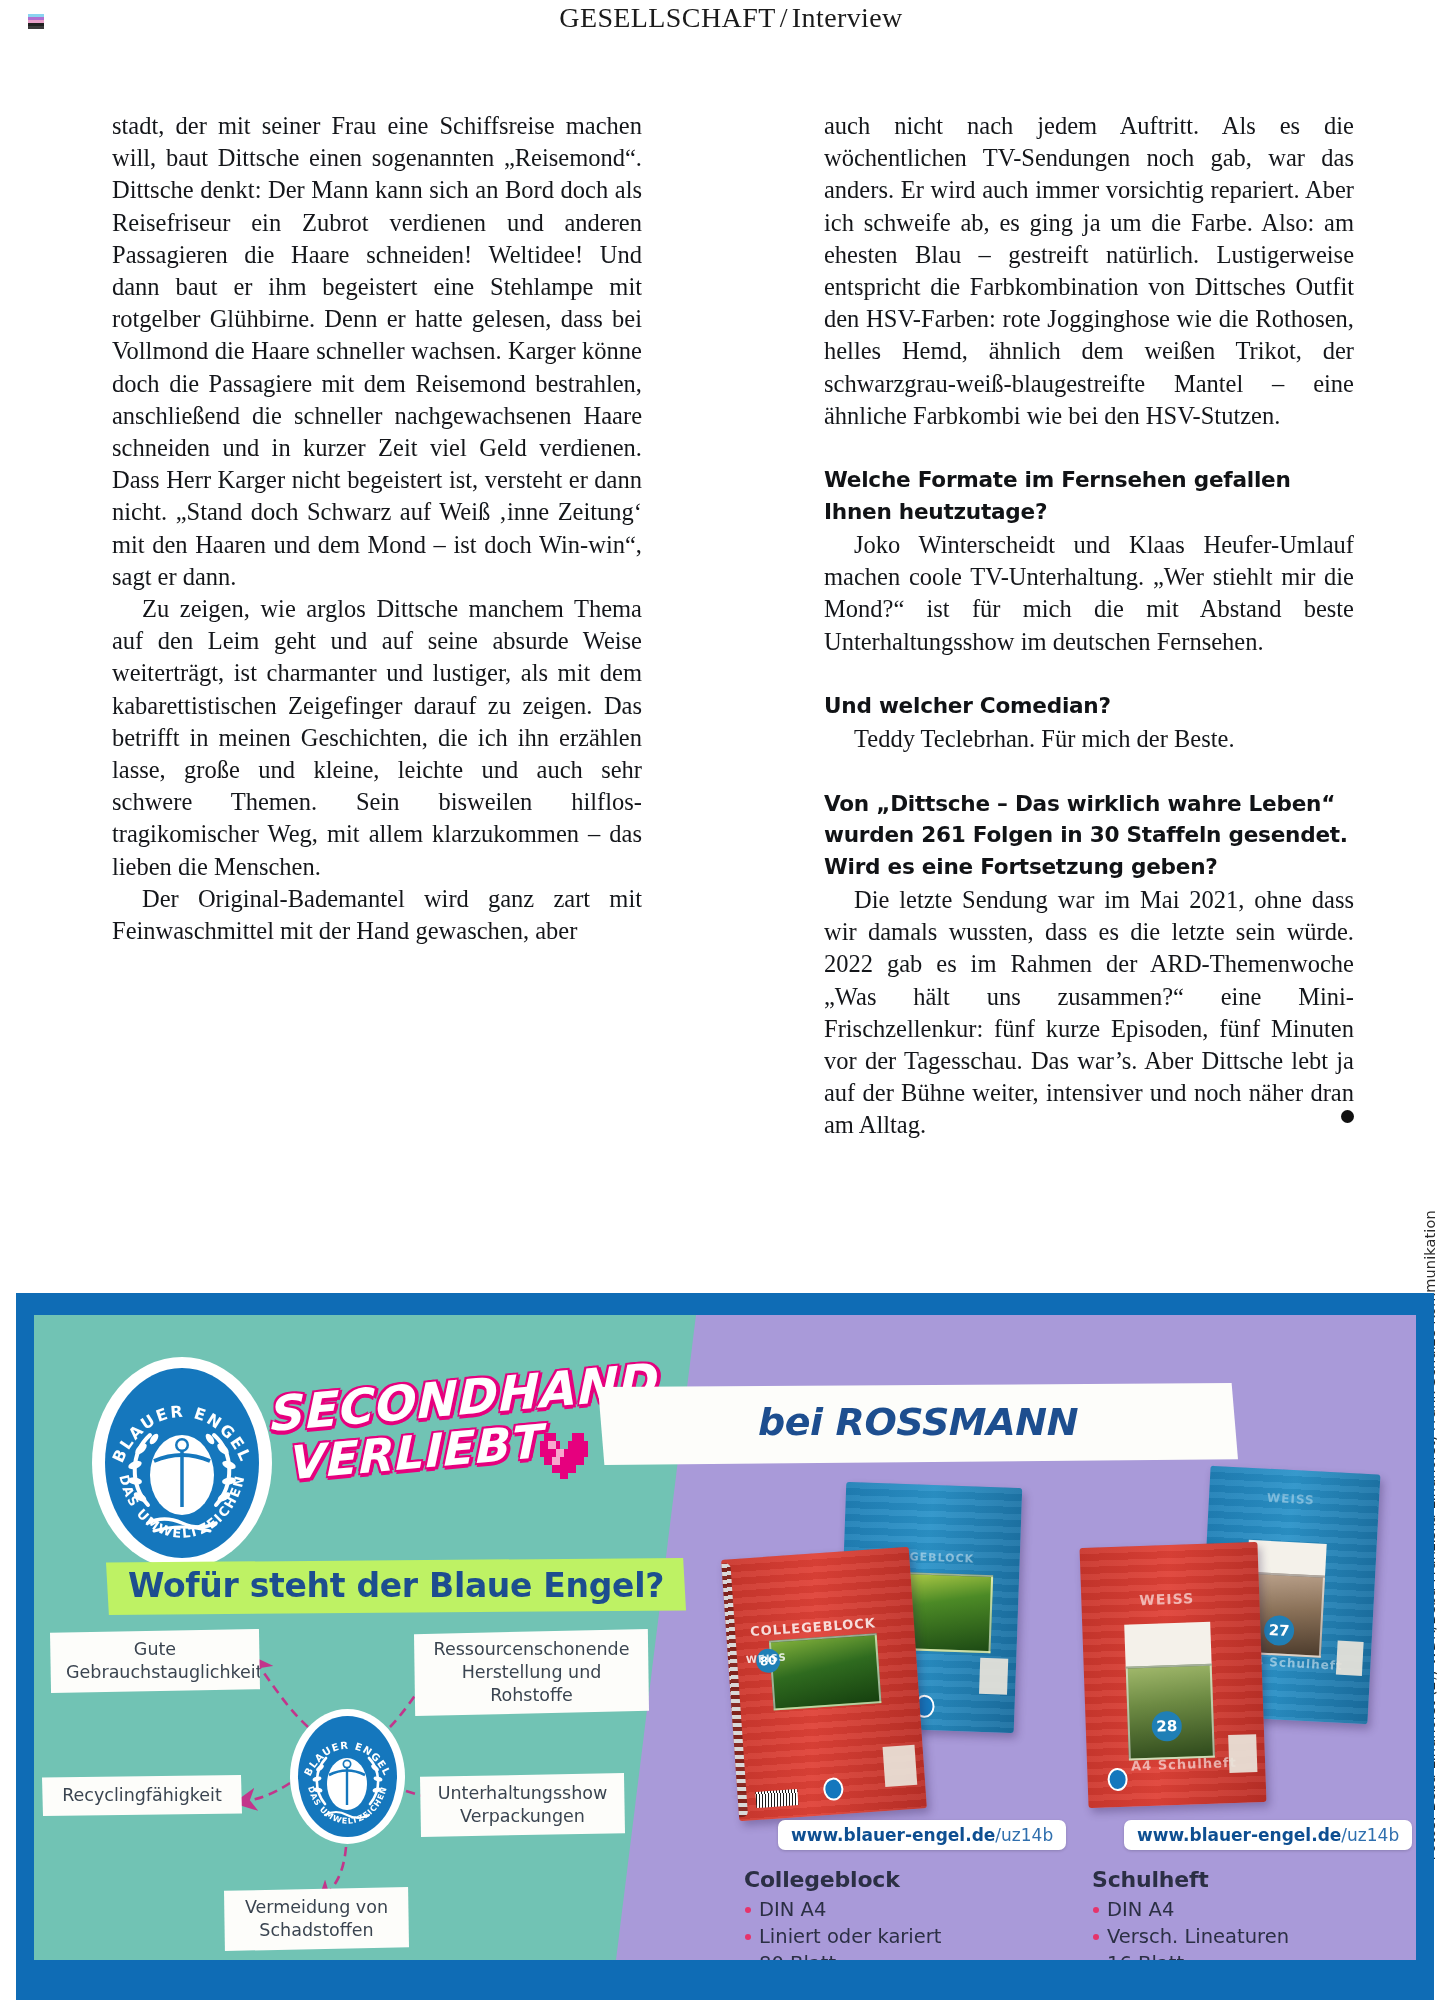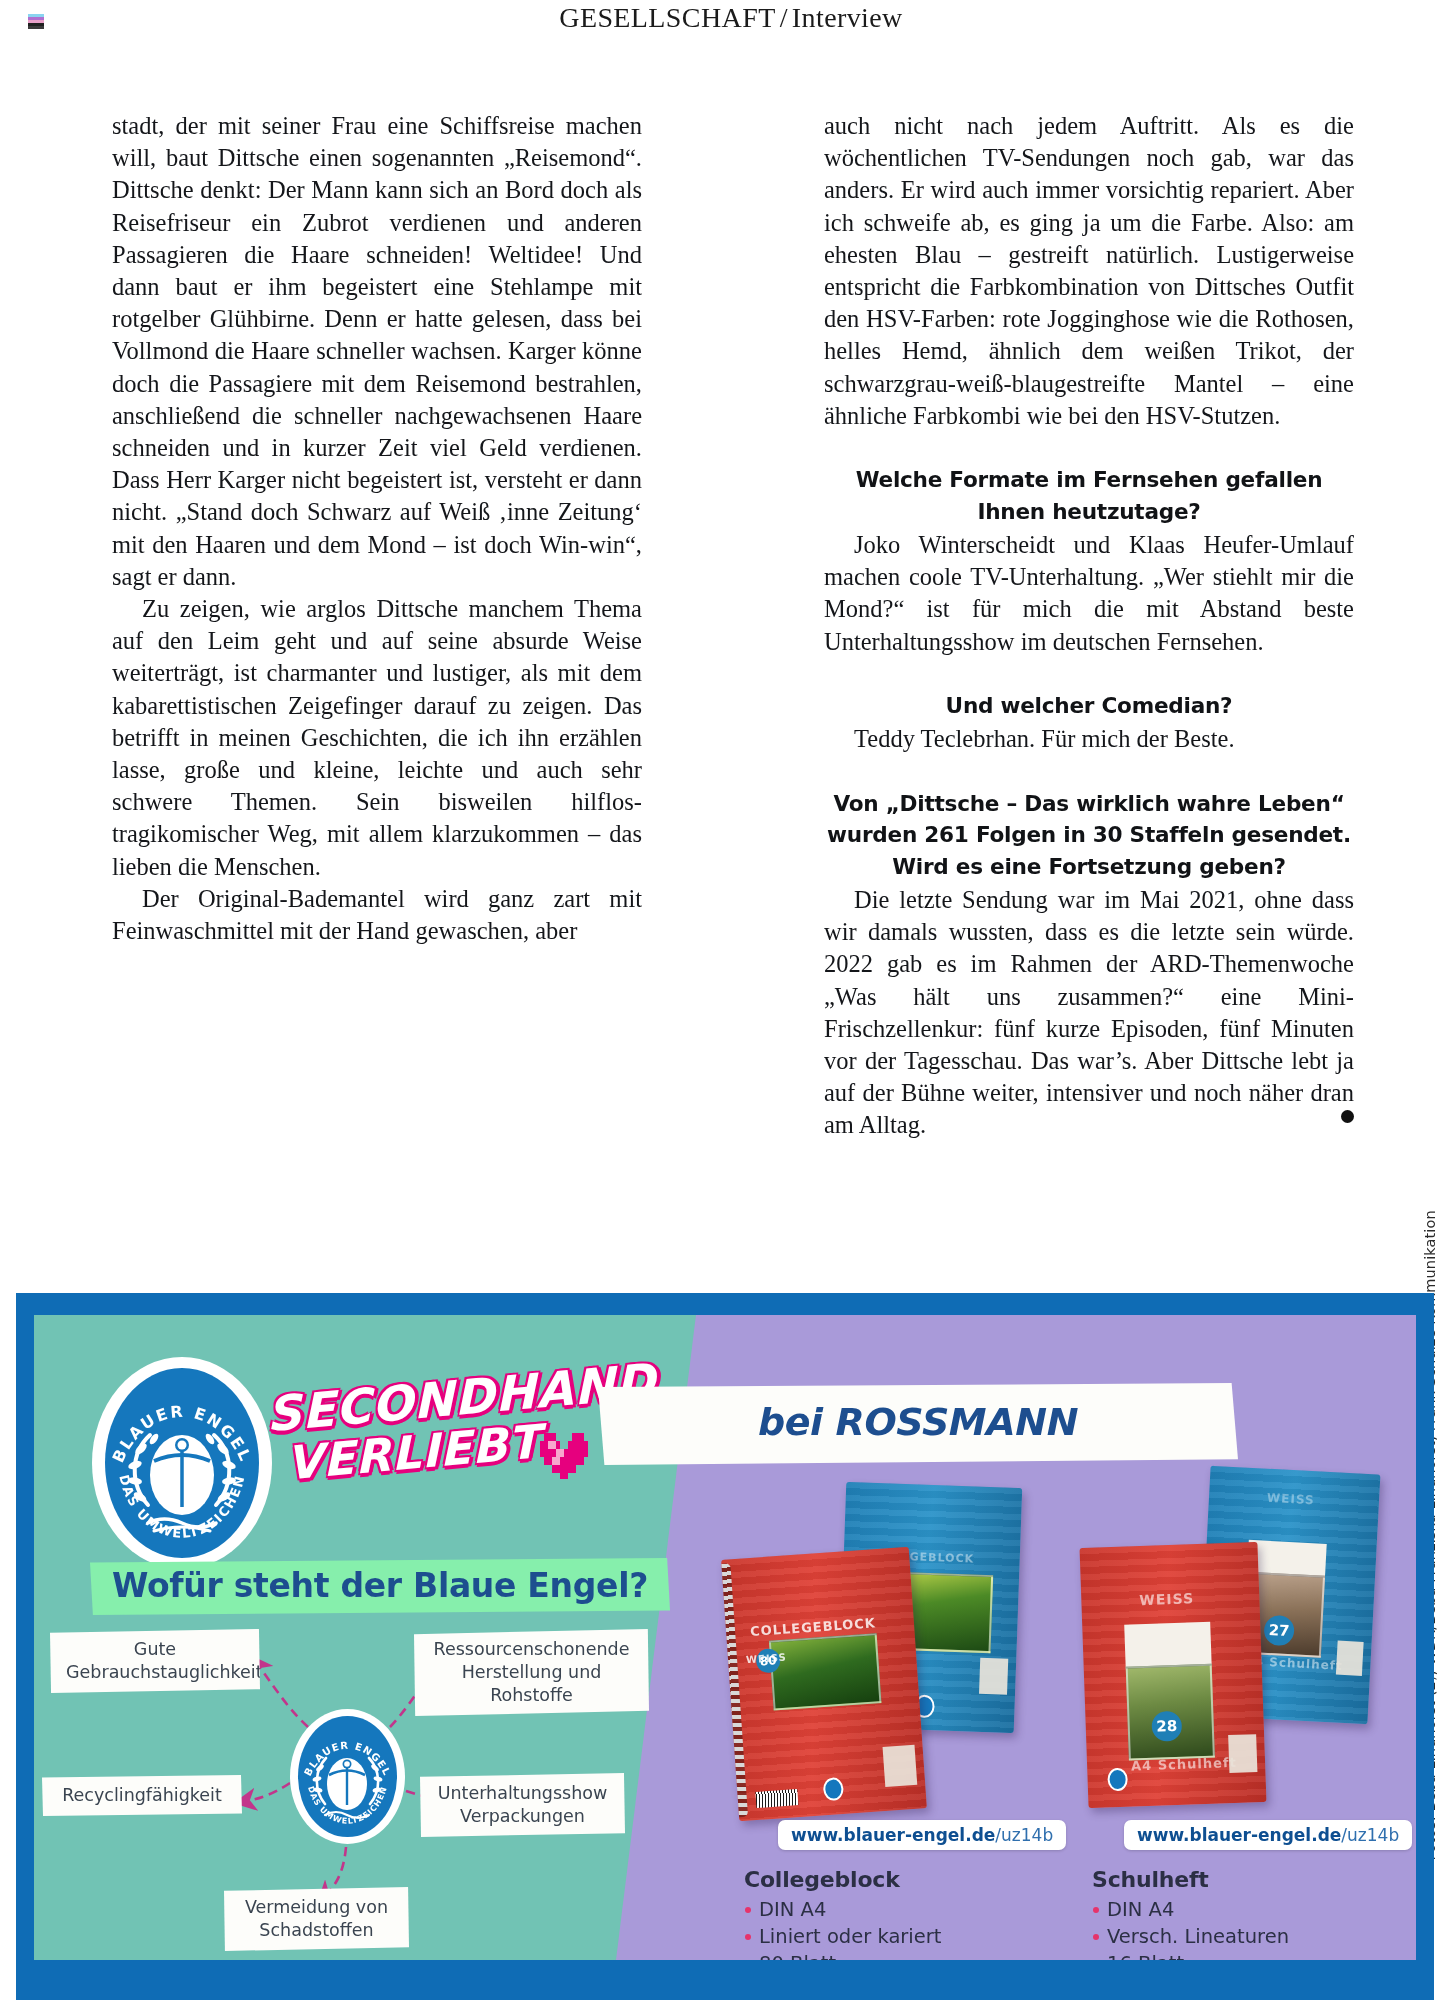--- a/index.html
+++ b/index.html
@@ -64,21 +64,21 @@
 
   .question {
     font-family: "DejaVu Sans", sans-serif;
     font-weight: bold;
     font-size: 21.6px;
     line-height: 31.5px;
     color: #111316;
     letter-spacing: -0.25px;
     margin-top: 32px;
     margin-bottom: 2px;
-    text-align: center;
+    text-align: left;
   }
 
   .end-dot {
     display: inline-block;
     width: 13px; height: 13px;
     border-radius: 50%;
     background: #111;
     vertical-align: 1px;
     margin-left: 8px;
   }
@@ -193,23 +193,23 @@
     font-style: italic;
     font-size: 38px;
     line-height: 46px;
     color: #1d4e8f;
     letter-spacing: -0.4px;
   }
 
   
   #wofuer {
     position: absolute;
-    left: 56px; top: 243px;
+    left: 72px; top: 243px;
     padding: 8px 22px 10px;
-    background: #86efac;
+    background: #bef264;
     clip-path: polygon(0 8%, 99.5% 0, 100% 92%, 0.5% 100%);
   }
   #wofuer span {
     font-family: "DejaVu Sans", sans-serif;
     font-weight: bold;
     font-size: 33px;
     color: #1d4e8f;
     letter-spacing: -0.3px;
     white-space: nowrap;
   }

